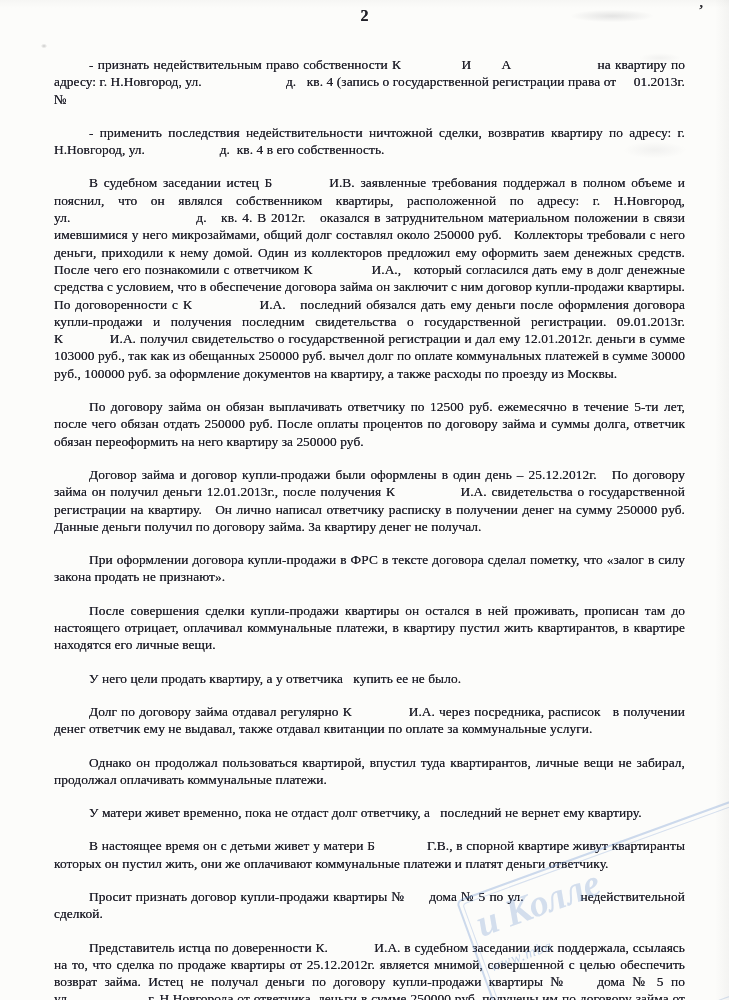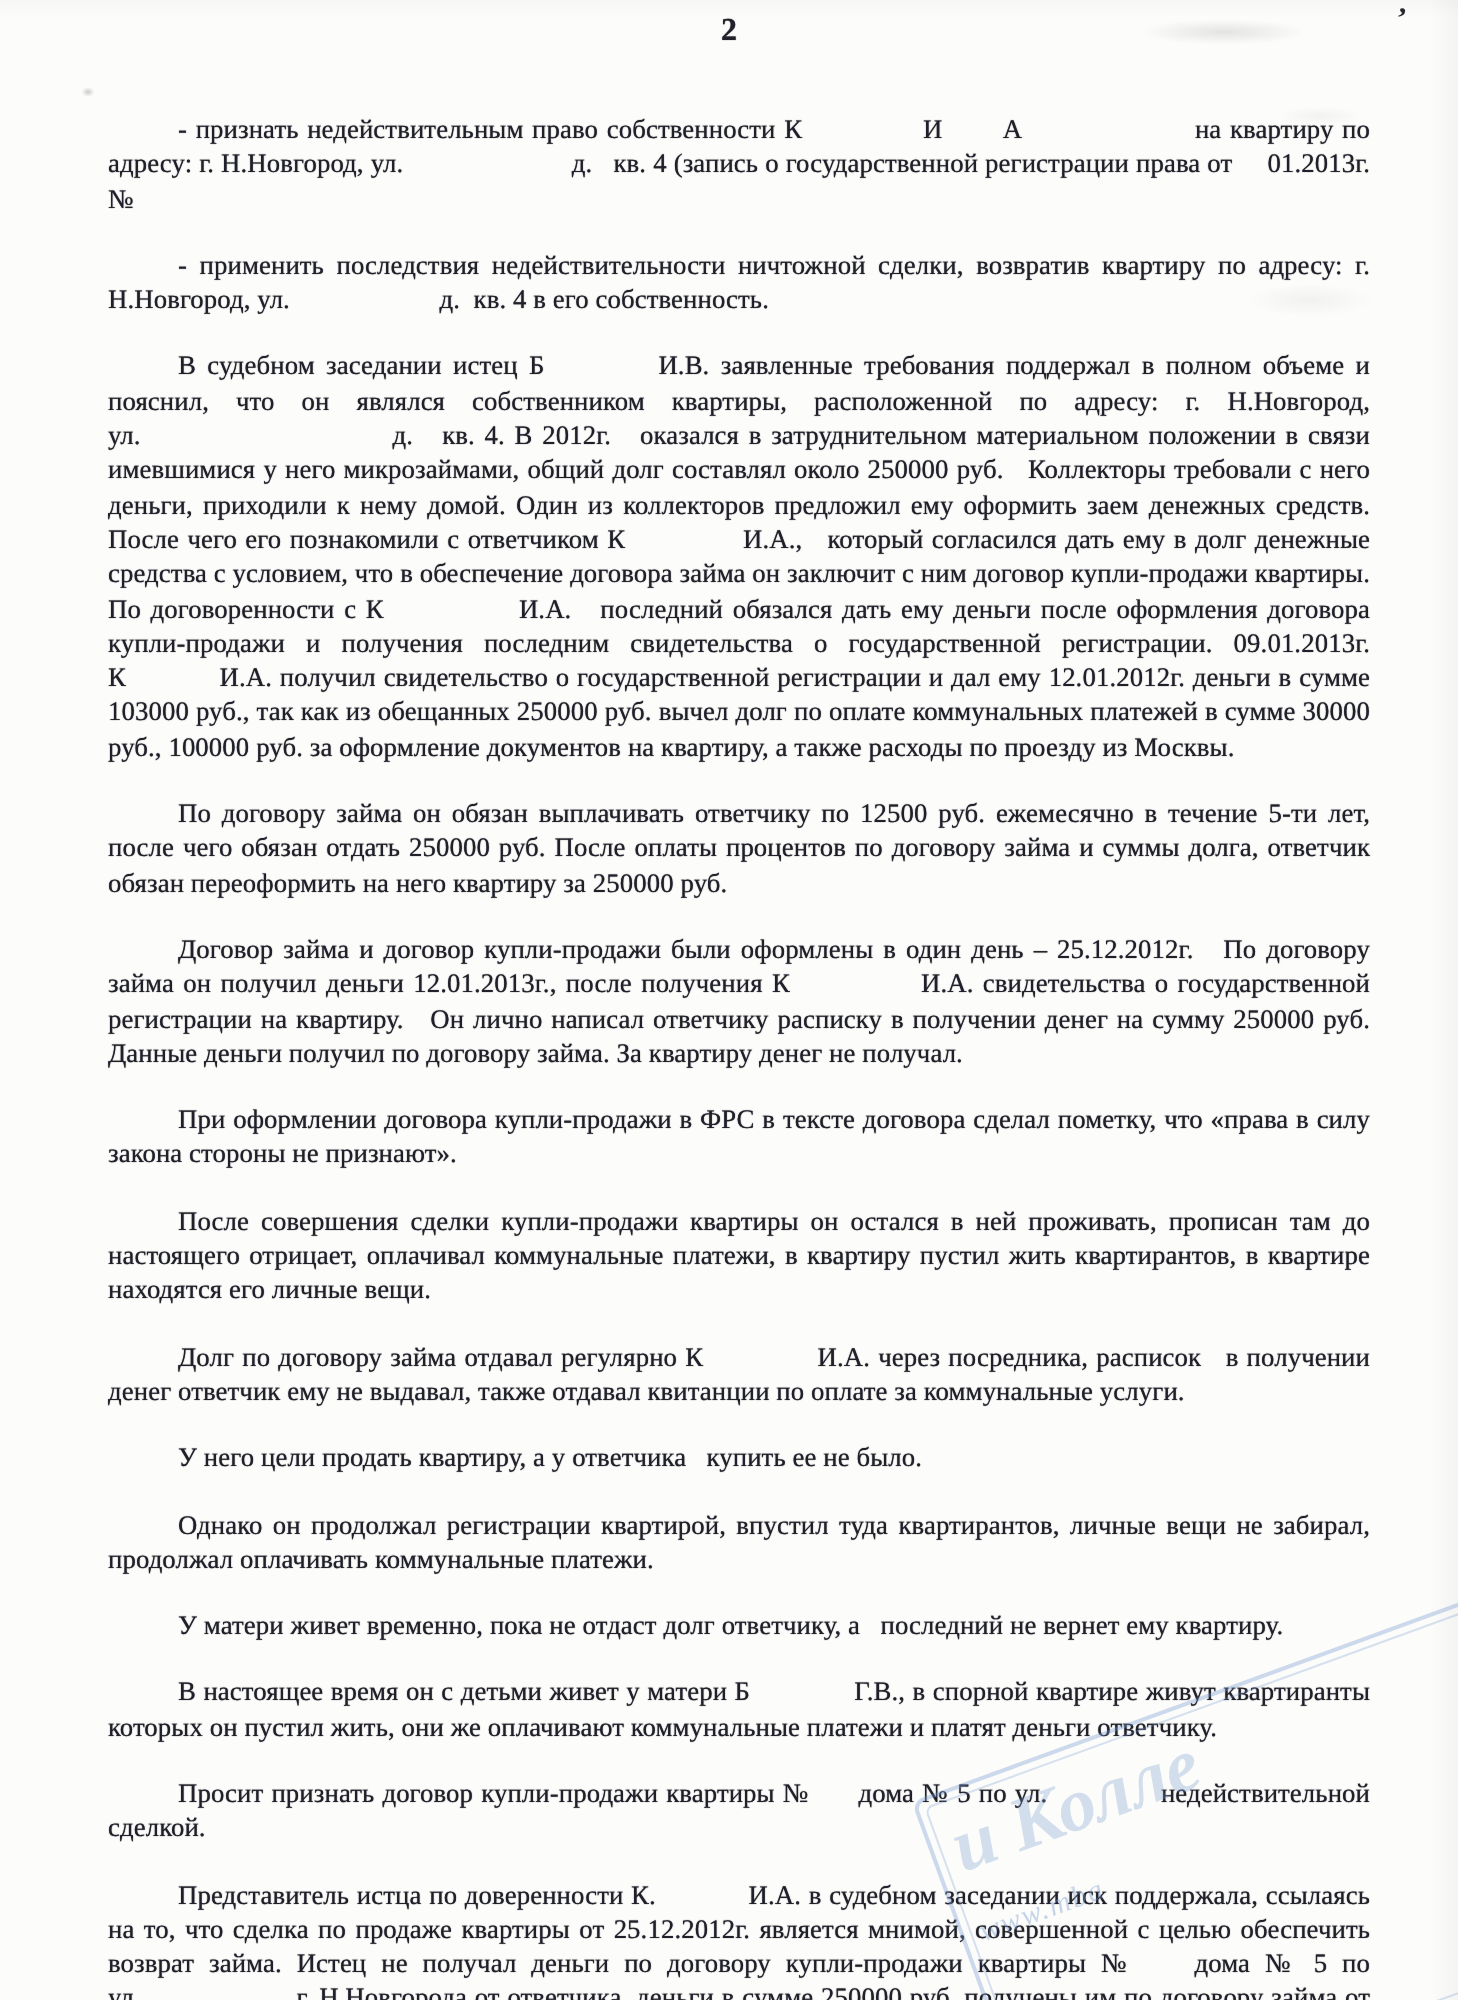--- a/index.html
+++ b/index.html
@@ -88,25 +88,25 @@
 <div class="page">
 
   <div class="page-number">2</div>
 
   <div class="text-block">
     <p>- признать недействительным право собственности К&nbsp;&nbsp;&nbsp;&nbsp;&nbsp;&nbsp;&nbsp;&nbsp;&nbsp;&nbsp;&nbsp;&nbsp;&nbsp;&nbsp;И&nbsp;&nbsp;&nbsp;&nbsp;&nbsp;&nbsp;&nbsp;А&nbsp;&nbsp;&nbsp;&nbsp;&nbsp;&nbsp;&nbsp;&nbsp;&nbsp;&nbsp;&nbsp;&nbsp;&nbsp;&nbsp;&nbsp;&nbsp;&nbsp;&nbsp;&nbsp;&nbsp;на квартиру по адресу: г. Н.Новгород, ул.&nbsp;&nbsp;&nbsp;&nbsp;&nbsp;&nbsp;&nbsp;&nbsp;&nbsp;&nbsp;&nbsp;&nbsp;&nbsp;&nbsp;&nbsp;&nbsp;&nbsp;&nbsp;&nbsp;&nbsp;&nbsp;&nbsp;&nbsp;&nbsp;д.&nbsp;&nbsp;&nbsp;кв. 4 (запись о государственной регистрации права от &nbsp;&nbsp;&nbsp;&nbsp;01.2013г. №</p>
     <p>- применить последствия недействительности ничтожной сделки, возвратив квартиру по адресу: г. Н.Новгород, ул.&nbsp;&nbsp;&nbsp;&nbsp;&nbsp;&nbsp;&nbsp;&nbsp;&nbsp;&nbsp;&nbsp;&nbsp;&nbsp;&nbsp;&nbsp;&nbsp;&nbsp;&nbsp;&nbsp;&nbsp;&nbsp;&nbsp;д.&nbsp;&nbsp;кв. 4 в его собственность.</p>
     <p>В судебном заседании истец Б&nbsp;&nbsp;&nbsp;&nbsp;&nbsp;&nbsp;&nbsp;&nbsp;&nbsp;&nbsp;И.В. заявленные требования поддержал в полном объеме и пояснил, что он являлся собственником квартиры, расположенной по адресу: г. Н.Новгород, ул.&nbsp;&nbsp;&nbsp;&nbsp;&nbsp;&nbsp;&nbsp;&nbsp;&nbsp;&nbsp;&nbsp;&nbsp;&nbsp;&nbsp;&nbsp;&nbsp;&nbsp;&nbsp;&nbsp;&nbsp;&nbsp;&nbsp;&nbsp;&nbsp;&nbsp;&nbsp;д.&nbsp;&nbsp;&nbsp;кв. 4. В 2012г. &nbsp;&nbsp;оказался в затруднительном материальном положении в связи имевшимися у него микрозаймами, общий долг составлял около 250000 руб. &nbsp;&nbsp;Коллекторы требовали с него деньги, приходили к нему домой. Один из коллекторов предложил ему оформить заем денежных средств. После чего его познакомили с ответчиком К&nbsp;&nbsp;&nbsp;&nbsp;&nbsp;&nbsp;&nbsp;&nbsp;&nbsp;&nbsp;&nbsp;&nbsp;&nbsp;&nbsp;И.А., &nbsp;&nbsp;который согласился дать ему в долг денежные средства с условием, что в обеспечение договора займа он заключит с ним договор купли-продажи квартиры. По договоренности с К&nbsp;&nbsp;&nbsp;&nbsp;&nbsp;&nbsp;&nbsp;&nbsp;&nbsp;&nbsp;&nbsp;&nbsp;&nbsp;&nbsp;И.А. &nbsp;&nbsp;последний обязался дать ему деньги после оформления договора купли-продажи и получения последним свидетельства о государственной регистрации. 09.01.2013г. К&nbsp;&nbsp;&nbsp;&nbsp;&nbsp;&nbsp;&nbsp;&nbsp;&nbsp;&nbsp;&nbsp;&nbsp;И.А. получил свидетельство о государственной регистрации и дал ему 12.01.2012г. деньги в сумме 103000 руб., так как из обещанных 250000 руб. вычел долг по оплате коммунальных платежей в сумме 30000 руб., 100000 руб. за оформление документов на квартиру, а также расходы по проезду из Москвы.</p>
     <p>По договору займа он обязан выплачивать ответчику по 12500 руб. ежемесячно в течение 5-ти лет, после чего обязан отдать 250000 руб. После оплаты процентов по договору займа и суммы долга, ответчик обязан переоформить на него квартиру за 250000 руб.</p>
     <p>Договор займа и договор купли-продажи были оформлены в один день – 25.12.2012г. &nbsp;&nbsp;По договору займа он получил деньги 12.01.2013г., после получения К&nbsp;&nbsp;&nbsp;&nbsp;&nbsp;&nbsp;&nbsp;&nbsp;&nbsp;&nbsp;&nbsp;&nbsp;&nbsp;&nbsp;И.А. свидетельства о государственной регистрации на квартиру. &nbsp;&nbsp;Он лично написал ответчику расписку в получении денег на сумму 250000 руб. Данные деньги получил по договору займа. За квартиру денег не получал.</p>
-    <p>При оформлении договора купли-продажи в ФРС в тексте договора сделал пометку, что «права в силу закона стороны не признают».</p>
+    <p>При оформлении договора купли-продажи в ФРС в тексте договора сделал пометку, что «залог в силу закона продать не признают».</p>
     <p>После совершения сделки купли-продажи квартиры он остался в ней проживать, прописан там до настоящего отрицает, оплачивал коммунальные платежи, в квартиру пустил жить квартирантов, в квартире находятся его личные вещи.</p>
+    <p>У него цели продать квартиру, а у ответчика &nbsp;&nbsp;купить ее не было.</p>
     <p>Долг по договору займа отдавал регулярно К&nbsp;&nbsp;&nbsp;&nbsp;&nbsp;&nbsp;&nbsp;&nbsp;&nbsp;&nbsp;&nbsp;&nbsp;&nbsp;&nbsp;И.А. через посредника, расписок &nbsp;&nbsp;в получении денег ответчик ему не выдавал, также отдавал квитанции по оплате за коммунальные услуги.</p>
-    <p>У него цели продать квартиру, а у ответчика &nbsp;&nbsp;купить ее не было.</p>
-    <p>Однако он продолжал регистрации квартирой, впустил туда квартирантов, личные вещи не забирал, продолжал оплачивать коммунальные платежи.</p>
+    <p>Однако он продолжал пользоваться квартирой, впустил туда квартирантов, личные вещи не забирал, продолжал оплачивать коммунальные платежи.</p>
     <p>У матери живет временно, пока не отдаст долг ответчику, а &nbsp;&nbsp;последний не вернет ему квартиру.</p>
     <p>В настоящее время он с детьми живет у матери Б&nbsp;&nbsp;&nbsp;&nbsp;&nbsp;&nbsp;&nbsp;&nbsp;&nbsp;&nbsp;&nbsp;&nbsp;&nbsp;&nbsp;Г.В., в спорной квартире живут квартиранты которых он пустил жить, они же оплачивают коммунальные платежи и платят деньги ответчику.</p>
     <p>Просит признать договор купли-продажи квартиры №&nbsp;&nbsp;&nbsp;&nbsp;&nbsp;&nbsp;дома № 5 по ул.&nbsp;&nbsp;&nbsp;&nbsp;&nbsp;&nbsp;&nbsp;&nbsp;&nbsp;&nbsp;&nbsp;&nbsp;&nbsp;&nbsp;недействительной сделкой.</p>
     <p>Представитель истца по доверенности К.&nbsp;&nbsp;&nbsp;&nbsp;&nbsp;&nbsp;&nbsp;&nbsp;&nbsp;&nbsp;&nbsp;&nbsp;И.А. в судебном заседании иск поддержала, ссылаясь на то, что сделка по продаже квартиры от 25.12.2012г. является мнимой, совершенной с целью обеспечить возврат займа. Истец не получал деньги по договору купли-продажи квартиры №&nbsp;&nbsp;&nbsp;&nbsp;дома № 5 по ул.&nbsp;&nbsp;&nbsp;&nbsp;&nbsp;&nbsp;&nbsp;&nbsp;&nbsp;&nbsp;&nbsp;&nbsp;&nbsp;&nbsp;&nbsp;&nbsp;&nbsp;&nbsp;&nbsp;&nbsp;г. Н.Новгорода от ответчика, деньги в сумме 250000 руб. получены им по договору займа от 25.12.2012г. &nbsp;&nbsp;Договор купли-продажи сторонами не исполнен, истец остался проживать в спорной квартире, оплачивал коммунальные платежи, ежемесячно выплачивал проценты по договору займа, личные вещи находятся в квартире, самостоятельно сдал квартиру в наем, временно живет у матери. По условиям договора займа &nbsp;&nbsp;ответчик обязан переоформить квартиру на истца после оплаты долга. &nbsp;&nbsp;Фактически договор купли-продажи квартиры оформлен сторонами в обеспечение возврата займа ответчику и является договором залога. Просит признать договор купли-продажи квартиры недействительной мнимой сделкой, применить последствия недействительности мнимой сделки. Договор займа истец не оспаривает, согласен выполнять условия займа и вернуть деньги ответчику.</p>
     <p>Ответчик К&nbsp;&nbsp;&nbsp;&nbsp;&nbsp;&nbsp;&nbsp;&nbsp;&nbsp;&nbsp;&nbsp;&nbsp;И.А. в судебном заседании иск Б&nbsp;&nbsp;&nbsp;&nbsp;&nbsp;&nbsp;&nbsp;&nbsp;&nbsp;&nbsp;&nbsp;&nbsp;&nbsp;&nbsp;И.В. не признал. Суду пояснил, что между ним и истцом было заключено два договора – договор займа от 25.12.2012г. и договор купли-продажи квартиры №&nbsp;&nbsp;&nbsp;&nbsp;дома № 5 по ул.&nbsp;&nbsp;&nbsp;&nbsp;&nbsp;&nbsp;&nbsp;&nbsp;&nbsp;&nbsp;&nbsp;&nbsp;&nbsp;&nbsp;&nbsp;&nbsp;&nbsp;&nbsp;г. Н.Новгорода. По договору купли-продажи он передал истцу за квартиру деньги в сумме 250000 руб., о чем последний написал расписку. По договору займа он</p>
   </div>
 
   <div class="watermark">
     <div class="wm-script">и Колле</div>
     <div class="wm-url">www.mba</div>

